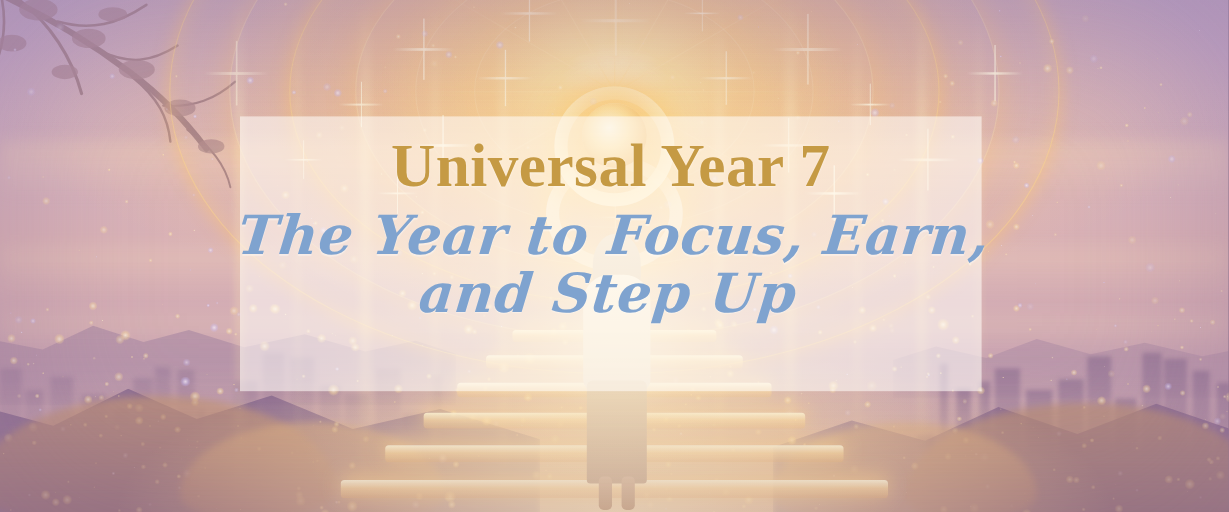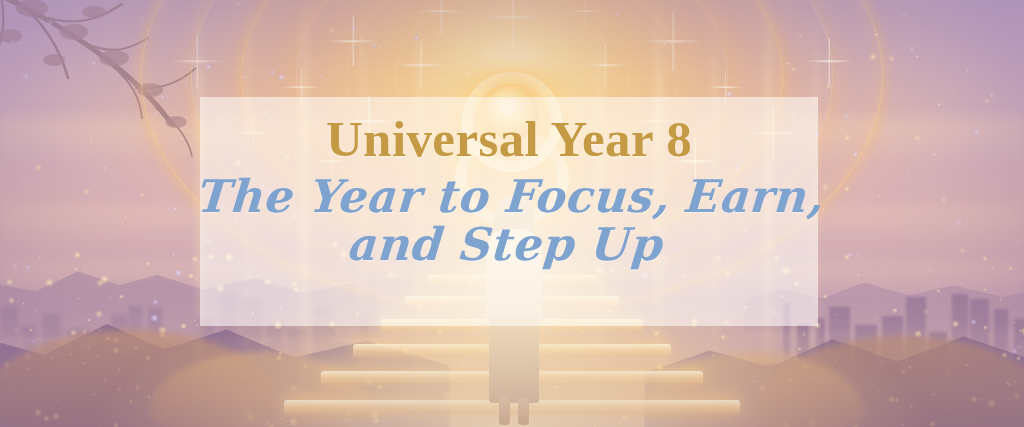--- a/index.html
+++ b/index.html
@@ -1078,20 +1078,20 @@
     <div class="fig-top"></div>
     <div class="fig-skirt"></div>
     <div class="fig-leg" style="left:22px;"></div>
     <div class="fig-leg" style="left:41px;"></div>
   </div>
 
   <div class="wash"></div>
   <div class="vignette"></div>
 
   <div class="text-card">
-    <h1 class="headline">Universal Year 8</h1>
+    <h1 class="headline">Universal Year 7</h1>
     <div class="subhead">
       <span class="l1">The Year to Focus, Earn,</span>
       <span class="l2">and Step Up</span>
     </div>
   </div>
 
 </div>
 
 </body></html>

